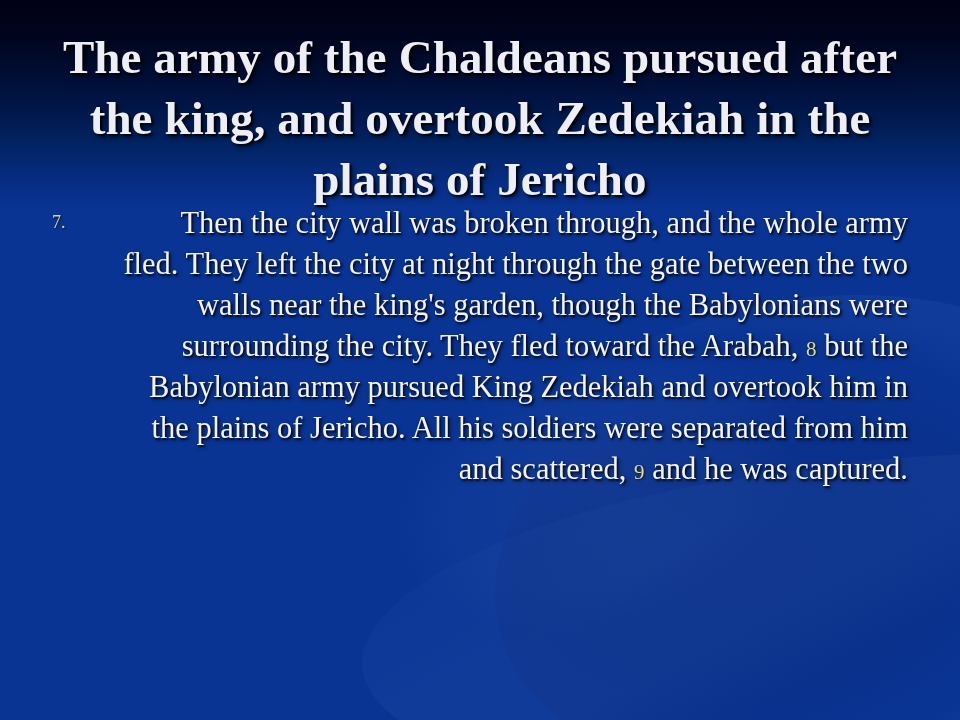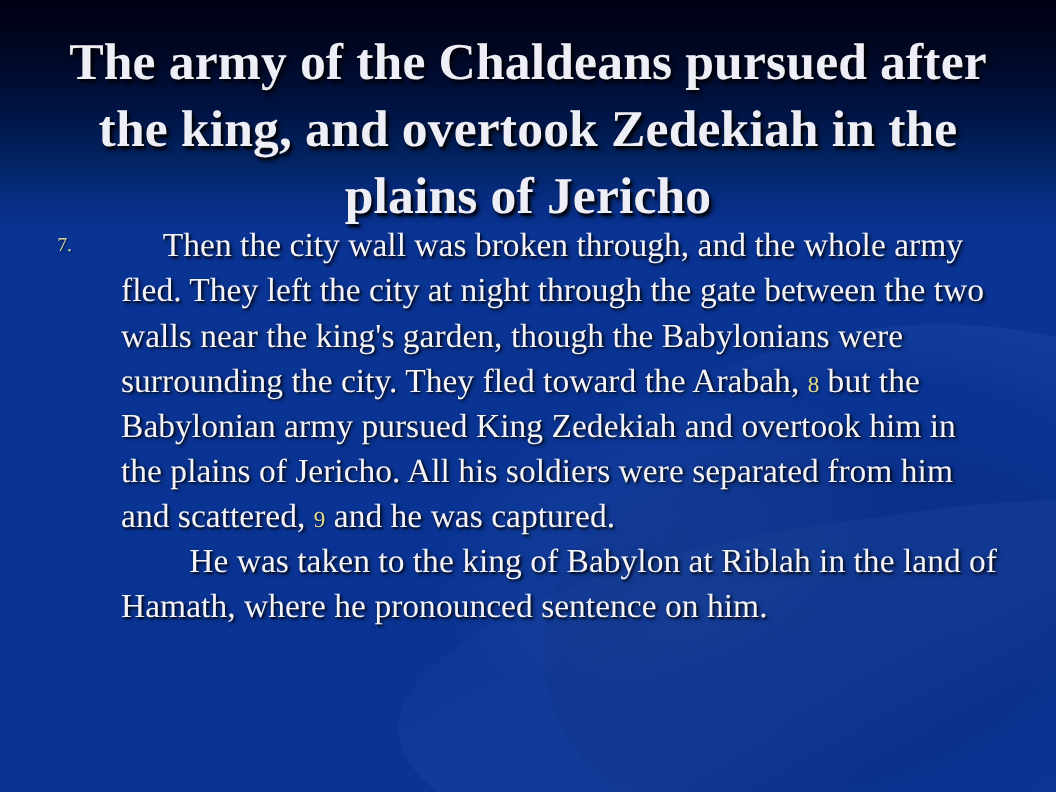--- a/index.html
+++ b/index.html
@@ -112,21 +112,21 @@
     padding-top: 10px;
     text-shadow: 1px 1px 2px rgba(0,0,0,0.65);
   }
   #body-text {
     flex: 1 1 auto;
     font-size: 30.5px;
     line-height: 1.345;
     color: #F4F4F8;
     text-shadow: 1.5px 1.5px 2px rgba(0,0,0,0.72),
                  2px 2px 4px rgba(0,0,0,0.45);
-    text-align: left;
+    text-align: right;
   }
   #body-text p { margin: 0; }
   #para-1 { text-indent: 38px; }
   #para-2 { text-indent: 62px; }
   .verse {
     color: #E3DE8C;
     font-size: 21px;
     vertical-align: baseline;
     text-shadow: 1px 1px 2px rgba(0,0,0,0.7);
   }
@@ -142,18 +142,17 @@
   <div class="swirl swirl-d"></div>
 
   <h1 id="title">The army of the Chaldeans pursued after the king, and overtook Zedekiah in the plains of Jericho</h1>
 
   <div id="body-block">
 
     <div id="bullet-marker">7.</div>
 
     <div id="body-text">
       <p id="para-1"><span>Then the city wall was broken through, and the whole army fled. They left the city at night through the gate between the two walls near the king's garden, though the Babylonians were surrounding the city. They fled toward the Arabah, </span><span class="verse">8</span><span> but the Babylonian army pursued King Zedekiah and overtook him in the plains of Jericho. All his soldiers were separated from him and scattered, </span><span class="verse">9</span><span> and he was captured.</span></p>
-      <p id="para-2"><span>He was taken to the king of Babylon at Riblah in the land of Hamath, where he pronounced sentence on him.</span></p>
     </div>
 
   </div>
 
 </div>
 
 </body></html>

